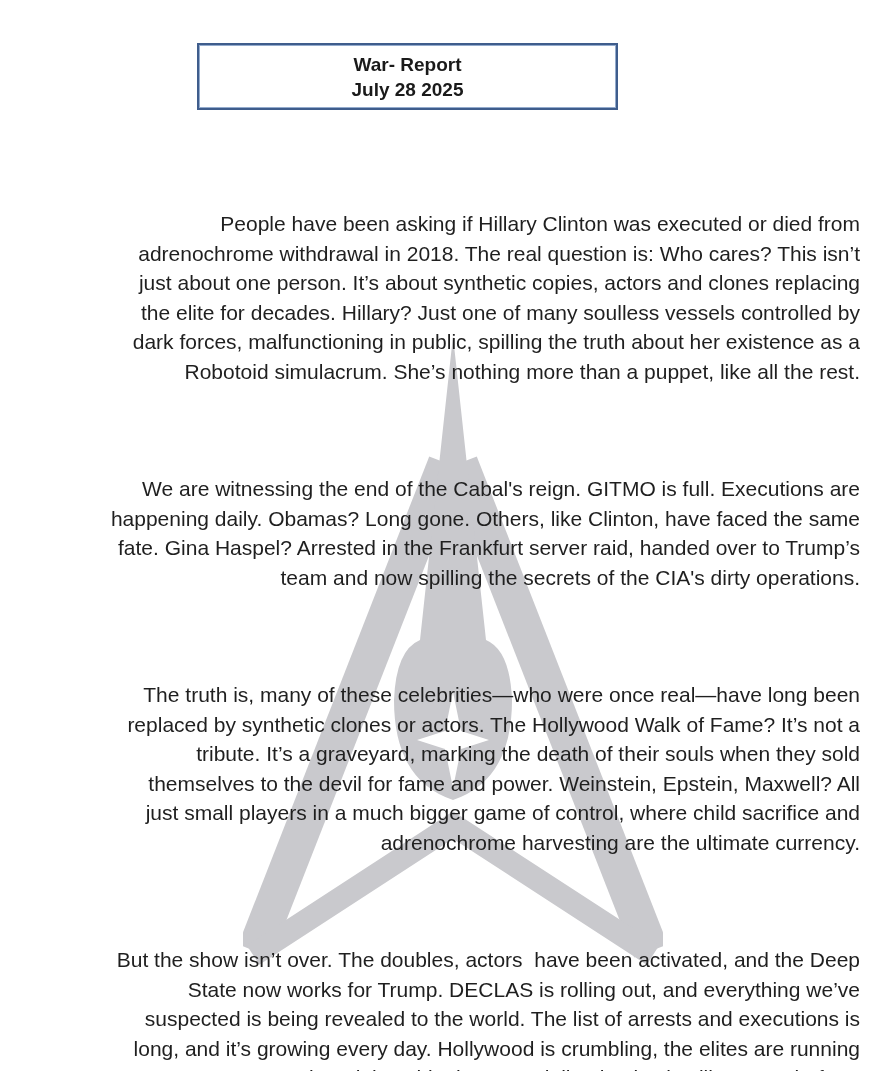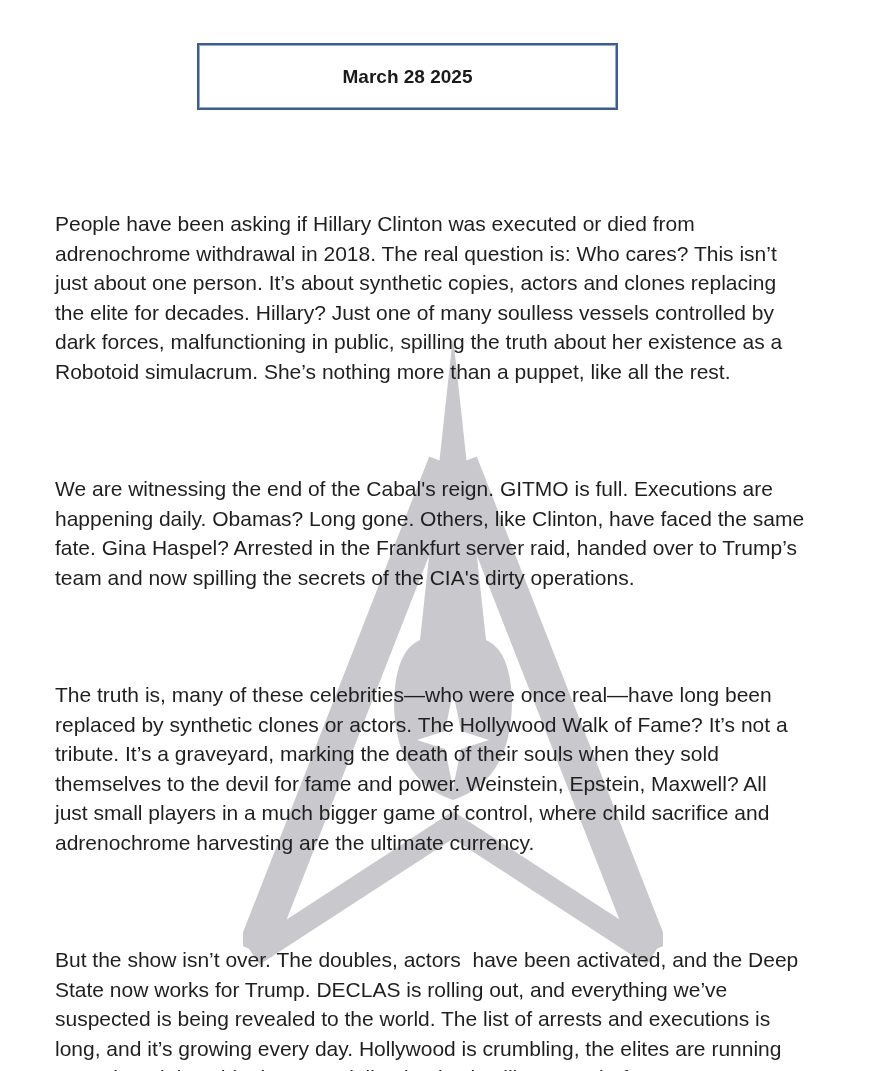--- a/index.html
+++ b/index.html
@@ -64,41 +64,43 @@
     top: 150px;
     width: 805px;
     z-index: 1;
     color: #1f1f1f;
     font-size: 21px;
     line-height: 29.5px;
     white-space: pre;
   }
   .para {
     margin: 0 0 29px 0;
+    text-align: right;
   }
 </style>
 </head>
 <body>
 
 <div class="page">
 
   <svg class="watermark" viewBox="0 0 420 632" aria-hidden="true">
 
     <path class="wm-stroke" d="M203,130 L12,618" stroke-width="36"></path>
     <path class="wm-stroke" d="M217,130 L408,618" stroke-width="36"></path>
 
     <path class="wm-stroke" d="M10,622 L210,492 L410,622" stroke-width="23"></path>
 
     <path class="wm-fill" d="M210,3 L177,307 Q153,317 151,367 Q151,447 210,467 Q269,447 269,367 Q267,317 243,307 Z"></path>
 
     <polygon class="wm-cut" points="210,359 218,398 246,407 218,416 210,455 202,416 174,407 202,398"></polygon>
   </svg>
 
   <div class="title-box">
-    <div class="title-line">March 28 2025</div>
+    <div class="title-line">War- Report</div>
+    <div class="title-line">July 28 2025</div>
   </div>
 
   <div class="content">
     <p class="para">People have been asking if Hillary Clinton was executed or died from
 adrenochrome withdrawal in 2018. The real question is: Who cares? This isn’t
 just about one person. It’s about synthetic copies, actors and clones replacing
 the elite for decades. Hillary? Just one of many soulless vessels controlled by
 dark forces, malfunctioning in public, spilling the truth about her existence as a
 Robotoid simulacrum. She’s nothing more than a puppet, like all the rest.</p>
     <p class="para">We are witnessing the end of the Cabal's reign. GITMO is full. Executions are

